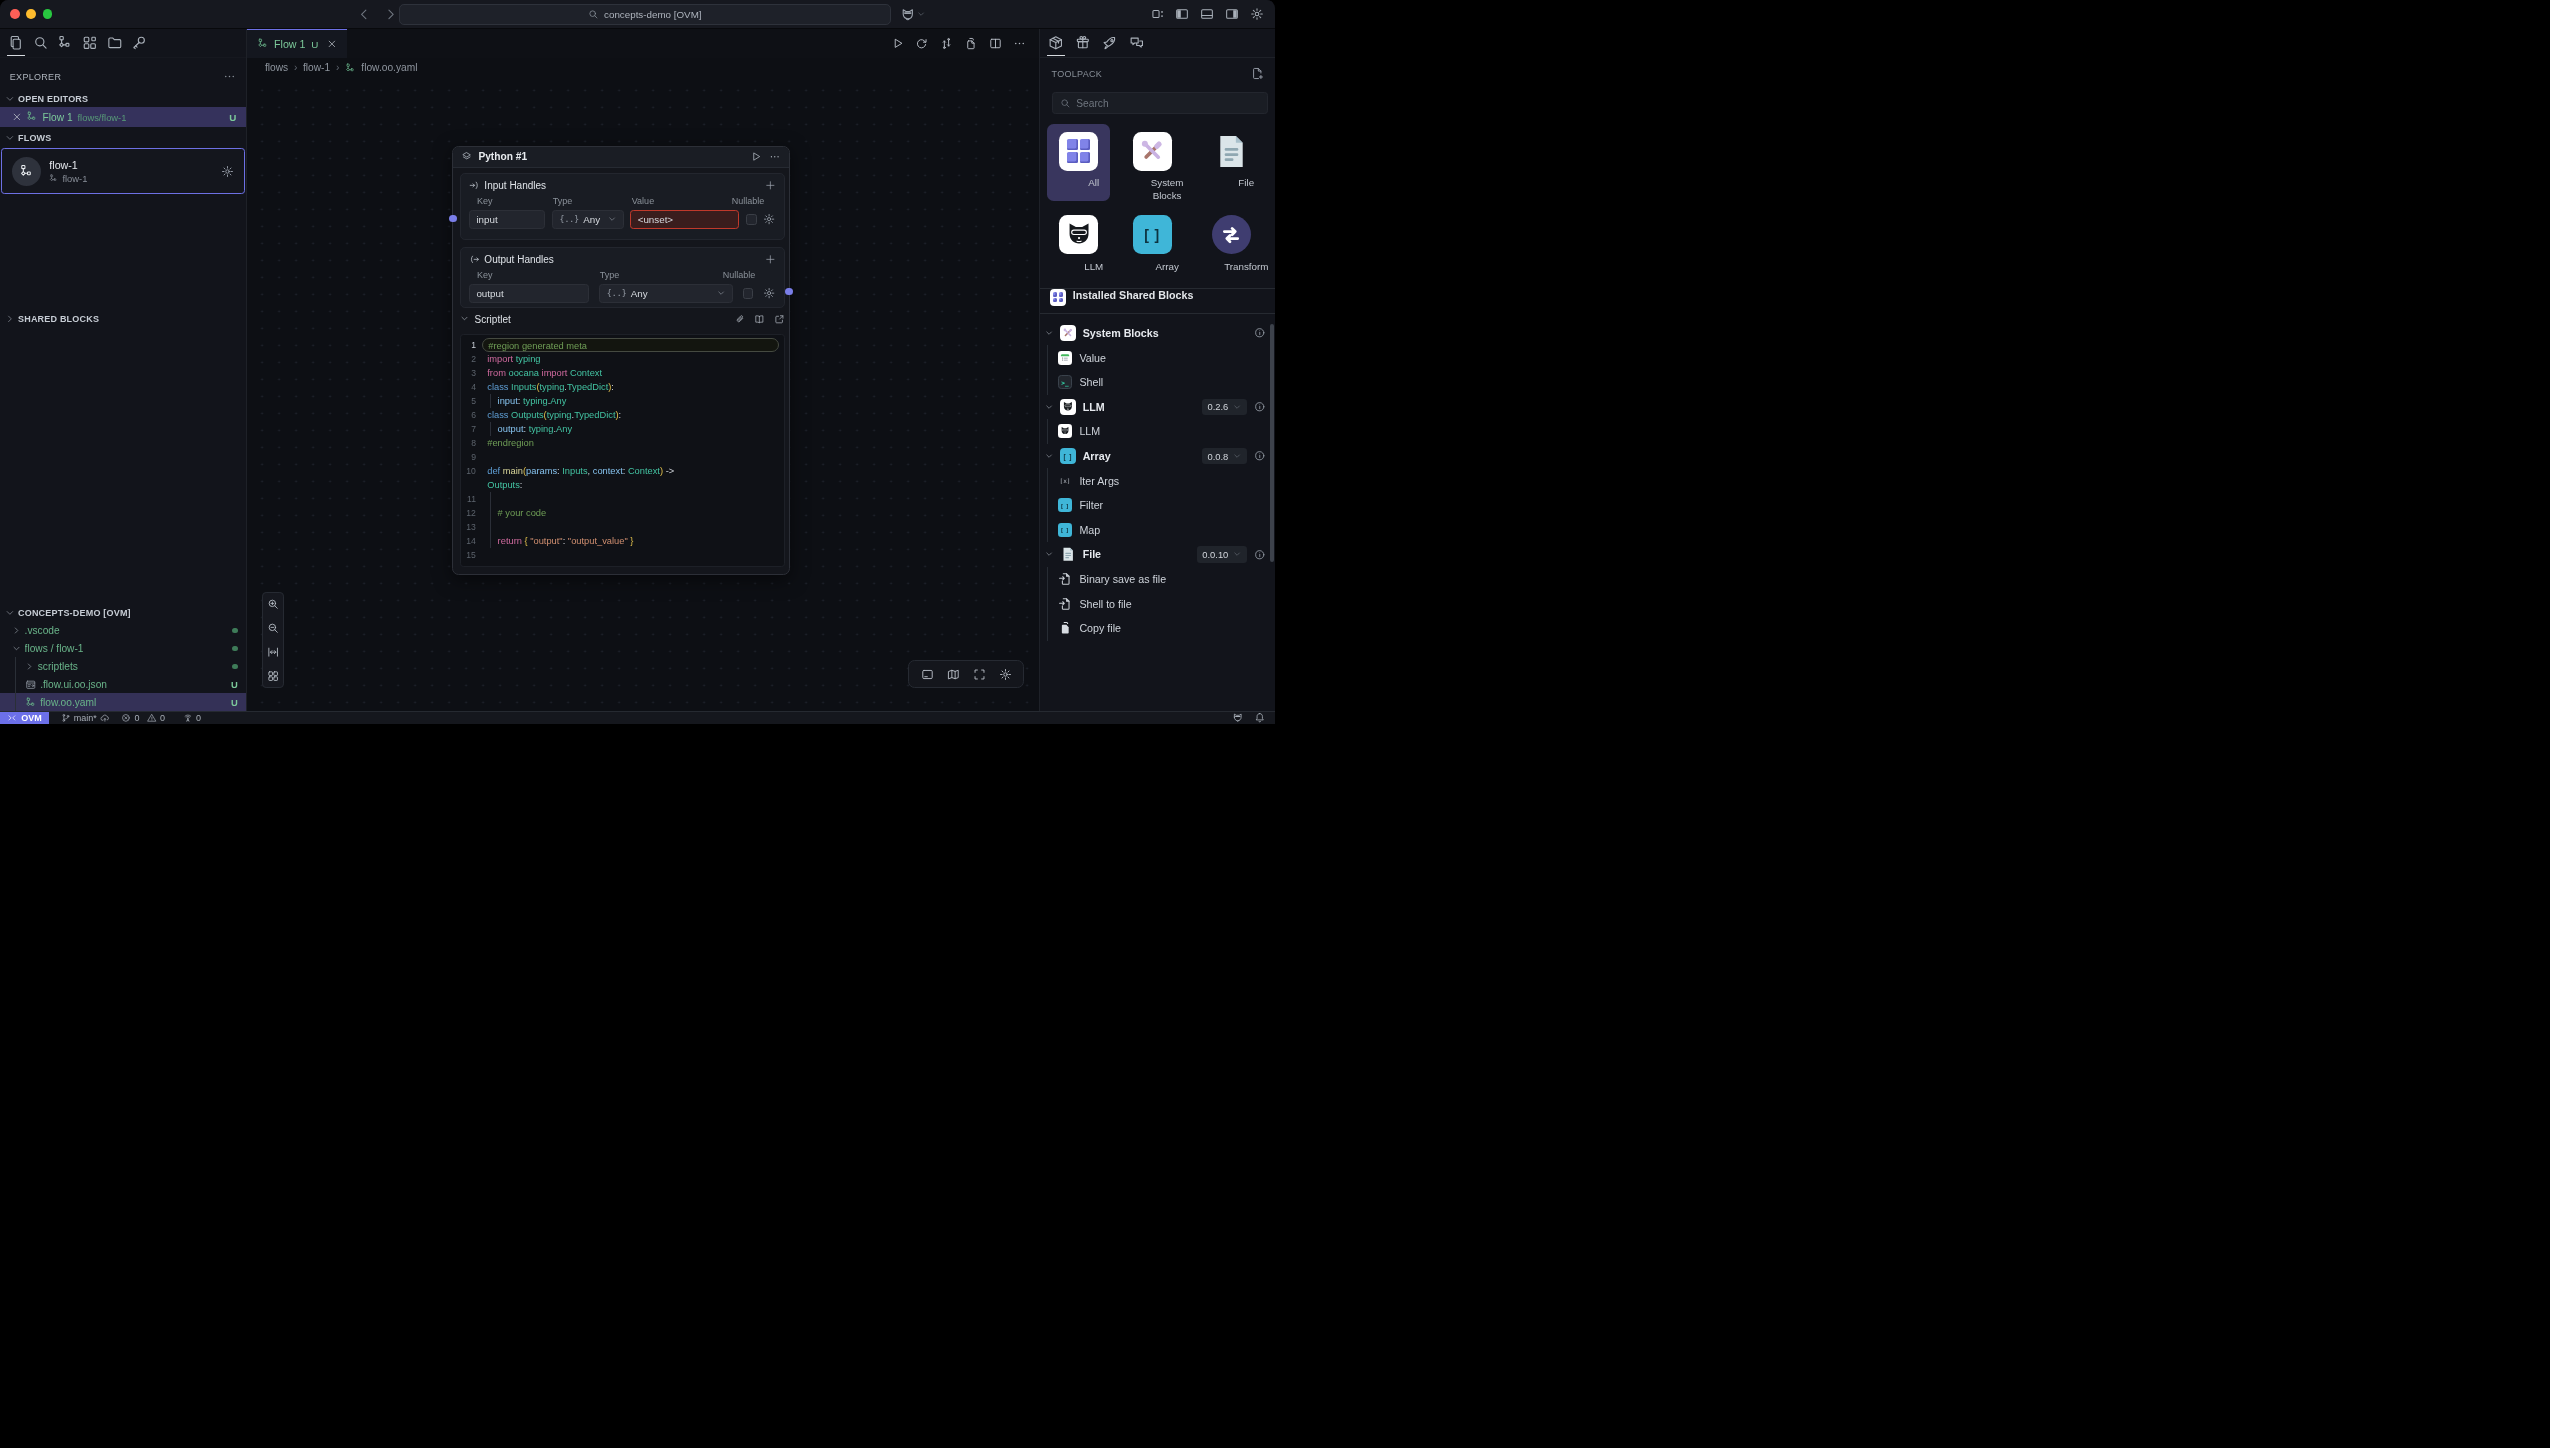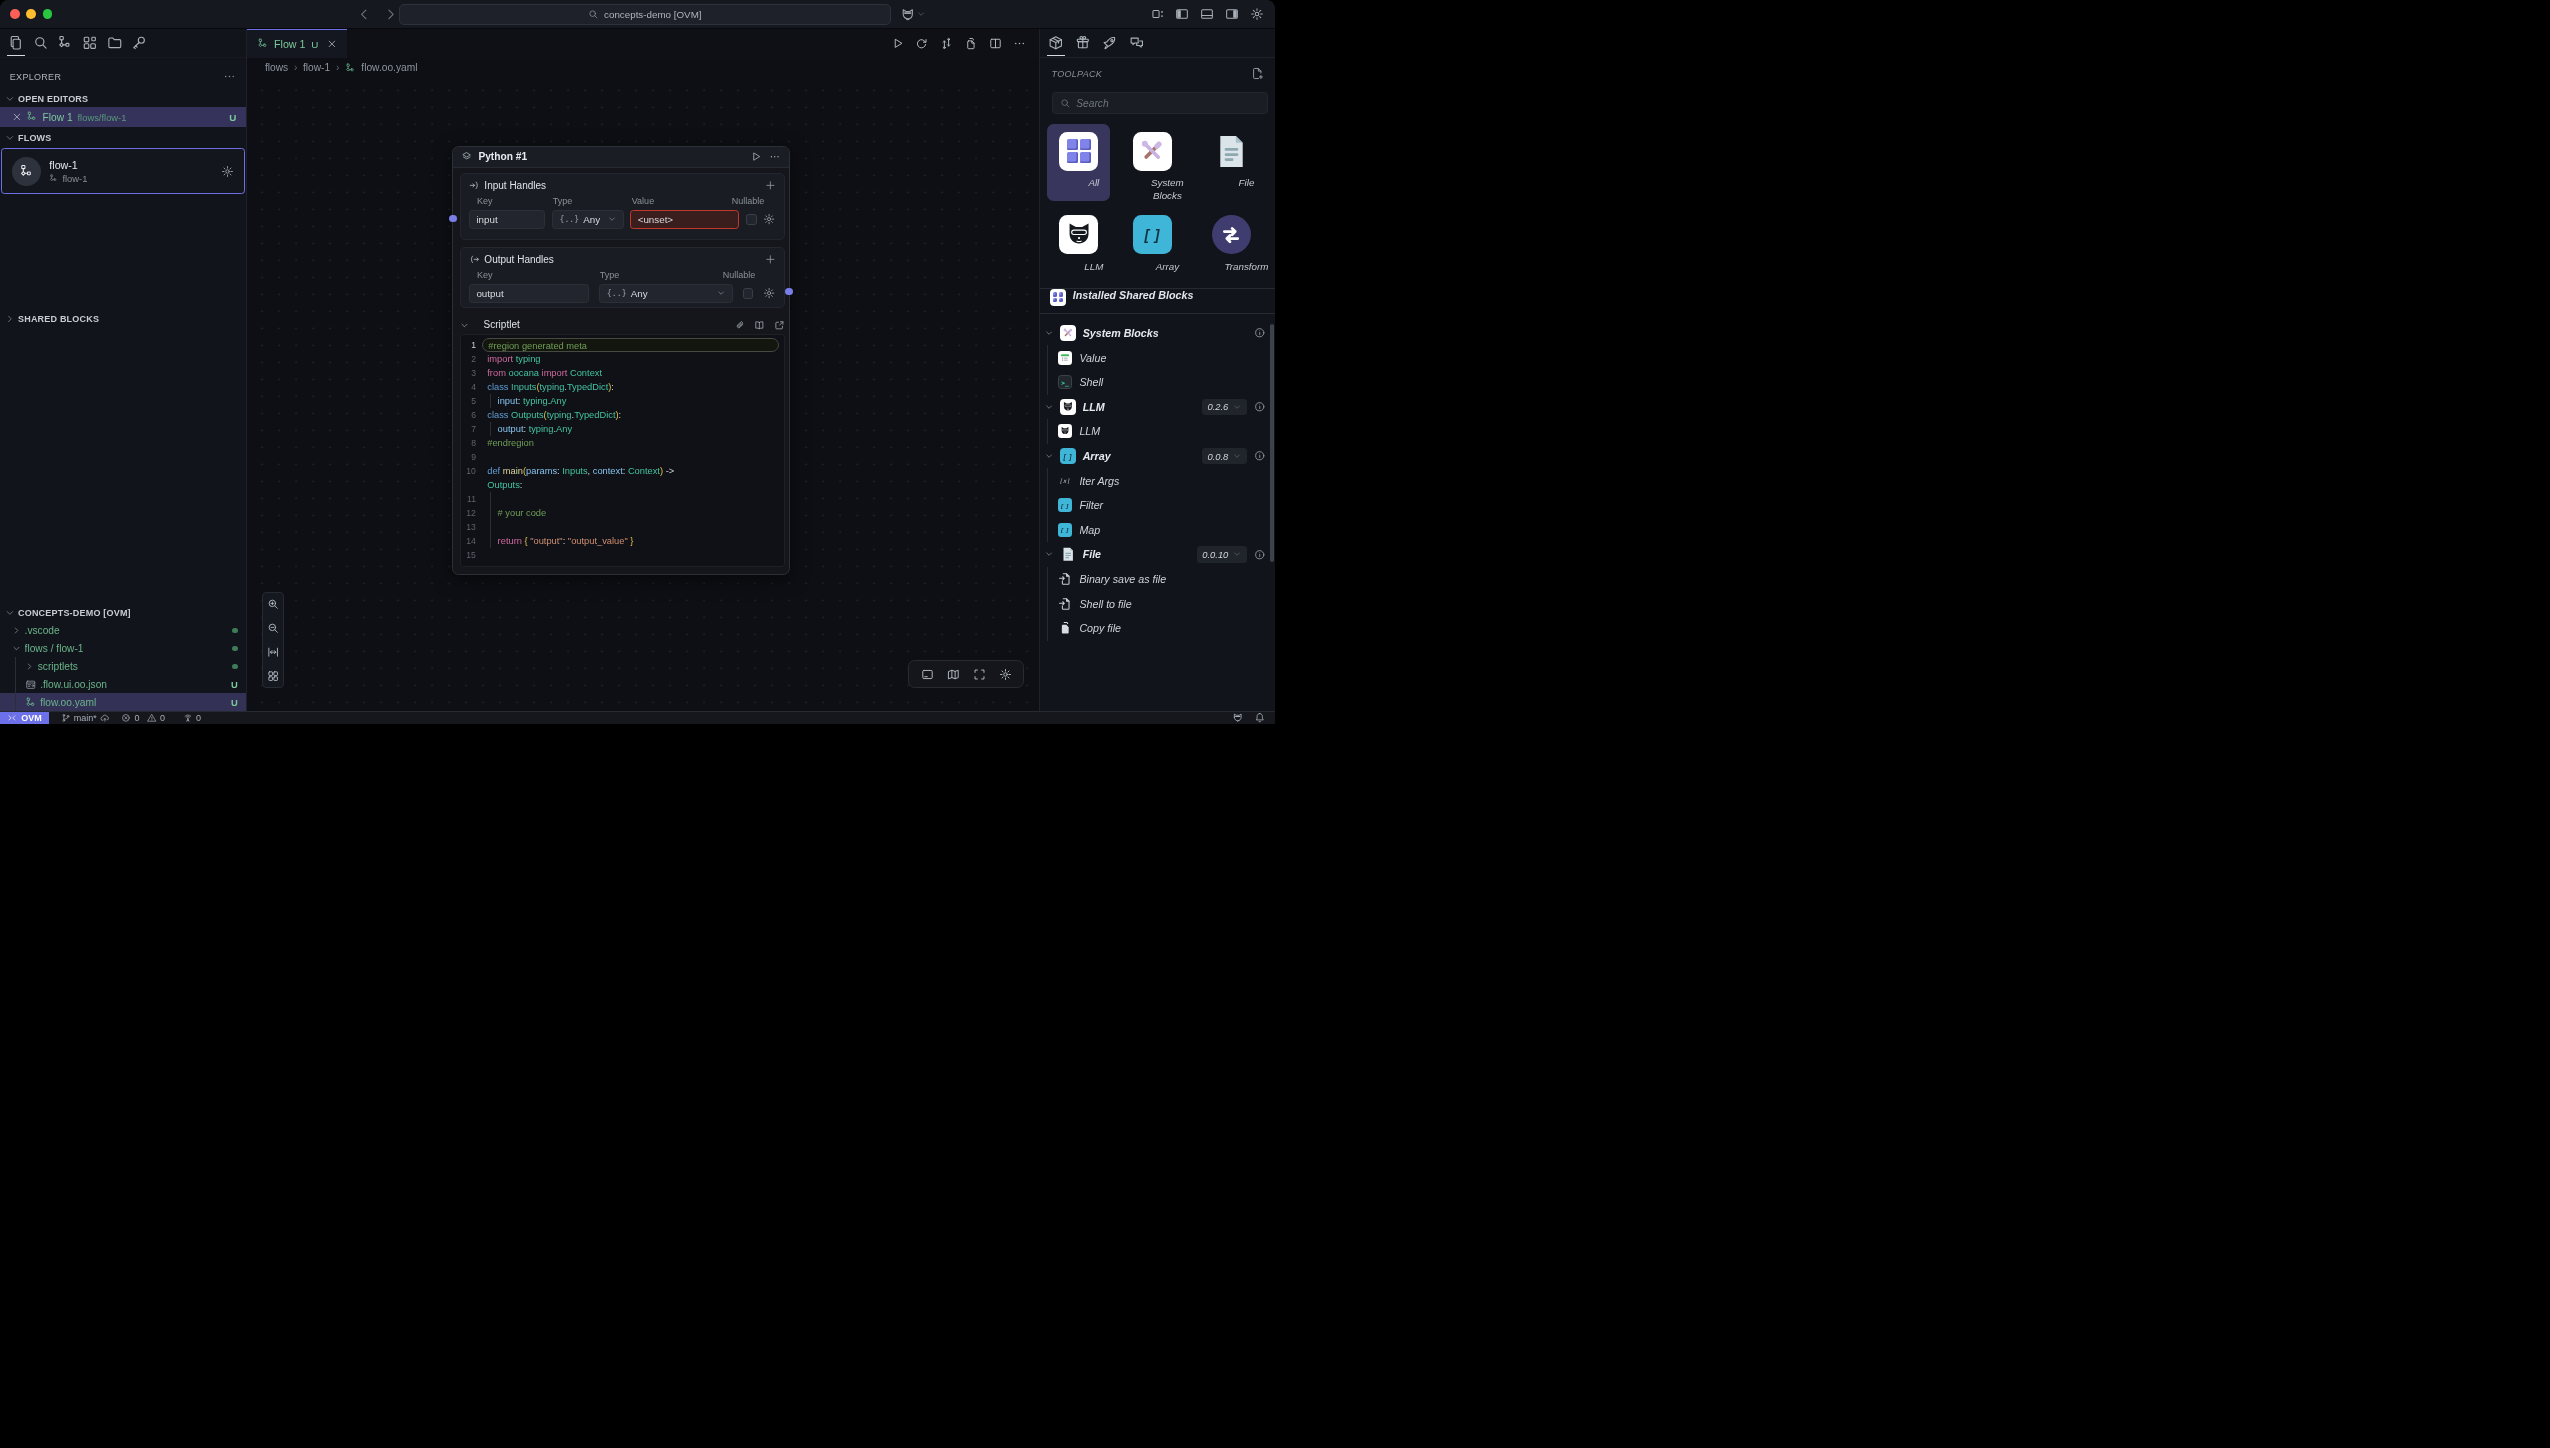--- a/index.html
+++ b/index.html
@@ -22,21 +22,21 @@
     gap:4.9px;color:#aeb4bd;font-size:9.8px;}
   .search-pill .ic{width:10.7px;height:10.7px;color:#8b929b;}
   .tb-cat{position:absolute;left:900px;top:6.6px;display:flex;align-items:center;gap:1.6px;color:#9aa1ab;}
   .tb-cat .ic{width:15.6px;height:15.6px;} .tb-cat .chev{width:8.2px;height:8.2px;color:#6f7680;}
   .tb-right{position:absolute;right:11.5px;top:6.6px;display:flex;gap:10.7px;color:#aab1ba;}
   .tb-right .ic{width:14px;height:14px;}
 
   
   #sidebar{position:absolute;left:0;top:29px;width:247px;bottom:13px;background:#12141b;border-right:0.8px solid #1e2128;}
   #center{position:absolute;left:247px;top:29px;width:792px;bottom:13px;background:#0d0f14;}
-  #rightpanel{position:absolute;right:0;top:29px;width:236px;bottom:13px;background:#12141b;border-left:0.8px solid #1e2128;display:flex;flex-direction:column;font-style:italic;}
+  #rightpanel{position:absolute;right:0;top:29px;width:236px;bottom:13px;background:#12141b;border-left:0.8px solid #1e2128;display:flex;flex-direction:column;}
 
   
   .activity-row{height:29px;display:flex;align-items:center;gap:9px;padding:0 8.2px;color:#a9b0b9;border-bottom:0.8px solid #16181f;}
   .act{position:relative;width:15.6px;height:15.6px;}
   .act.active::after{content:'';position:absolute;left:-0.8px;right:-0.8px;bottom:-5.7px;height:1.6px;background:#d7dbe0;}
   .panel-title{display:flex;align-items:center;padding:0 9.8px;height:24.6px;margin-top:6.6px;color:#aeb4bc;font-size:9px;letter-spacing:0.3px;}
   .panel-title .sp{flex:1;} .panel-title .ic{width:13px;height:13px;color:#8b929b;}
   .sec-hdr{display:flex;align-items:center;gap:3.3px;height:16.4px;padding:0 4.9px;color:#c7cdd5;font-size:9px;font-weight:700;letter-spacing:0.2px;}
   .sec-hdr .ic{width:9.8px;height:9.8px;color:#8b929b;}
   .oe-row{display:flex;align-items:center;gap:4.9px;height:19.7px;padding:0 9.8px 0 11.5px;background:#35325c;}
@@ -99,21 +99,21 @@
   .frow{display:flex;margin-top:3.3px;align-items:center;}
   .field{height:19px;background:#22252d;border:0.8px solid #2c2f37;border-radius:3.3px;display:flex;align-items:center;
     padding:0 6.6px;color:#d7dbe0;font-size:9.8px;}
   .select{justify-content:flex-start;gap:4.1px;}
   .select .tjson{color:#9aa1ab;font-size:8.2px;font-family:"DejaVu Sans Mono",monospace;}
   .select .chev{margin-left:auto;width:8.2px;height:8.2px;color:#9aa1ab;}
   .field.error{background:#3a1d1d;border:1.2px solid #c0392b;}
   .chk{width:10.7px;height:10.7px;background:#22252d;border:0.8px solid #3a3e46;border-radius:2.5px;}
   .rowgear{width:12.3px;height:12.3px;color:#9aa1ab;}
   .port{position:absolute;width:7.4px;height:7.4px;border-radius:50%;background:#7a7ee8;}
-  .script-hdr{position:absolute;left:6.6px;top:167px;width:325px;height:16.4px;display:flex;align-items:flex-end;gap:15px;color:#dfe3e8;}
+  .script-hdr{position:absolute;left:6.6px;top:167px;width:325px;height:16.4px;display:flex;align-items:flex-start;gap:6px;color:#dfe3e8;}
   .script-hdr .chev{width:9px;height:9px;color:#aab1ba;}
   .script-hdr .title{font-size:10px;}
   .script-hdr .right{margin-left:auto;display:flex;gap:9px;color:#aab1ba;}
   .script-hdr .right .ic{width:10.7px;height:10.7px;}
   #codeblock{position:absolute;left:6.6px;top:187px;width:325px;height:233px;background:#0f1116;border:0.8px solid #1d2027;
     border-radius:3.3px;padding:3.3px 0;overflow:hidden;font-family:"DejaVu Sans Mono",monospace;}
   .code-row{position:relative;display:flex;height:14px;line-height:14px;font-size:9.3px;white-space:pre;}
   .code-row .gut{width:21px;text-align:right;padding-right:5.7px;color:#5c636c;font-size:8.6px;flex:0 0 auto;}
   .code-row .cnt{flex:1;padding-left:5.7px;margin-right:4.9px;}
   .code-row.current .gut{color:#c9ced6;}

